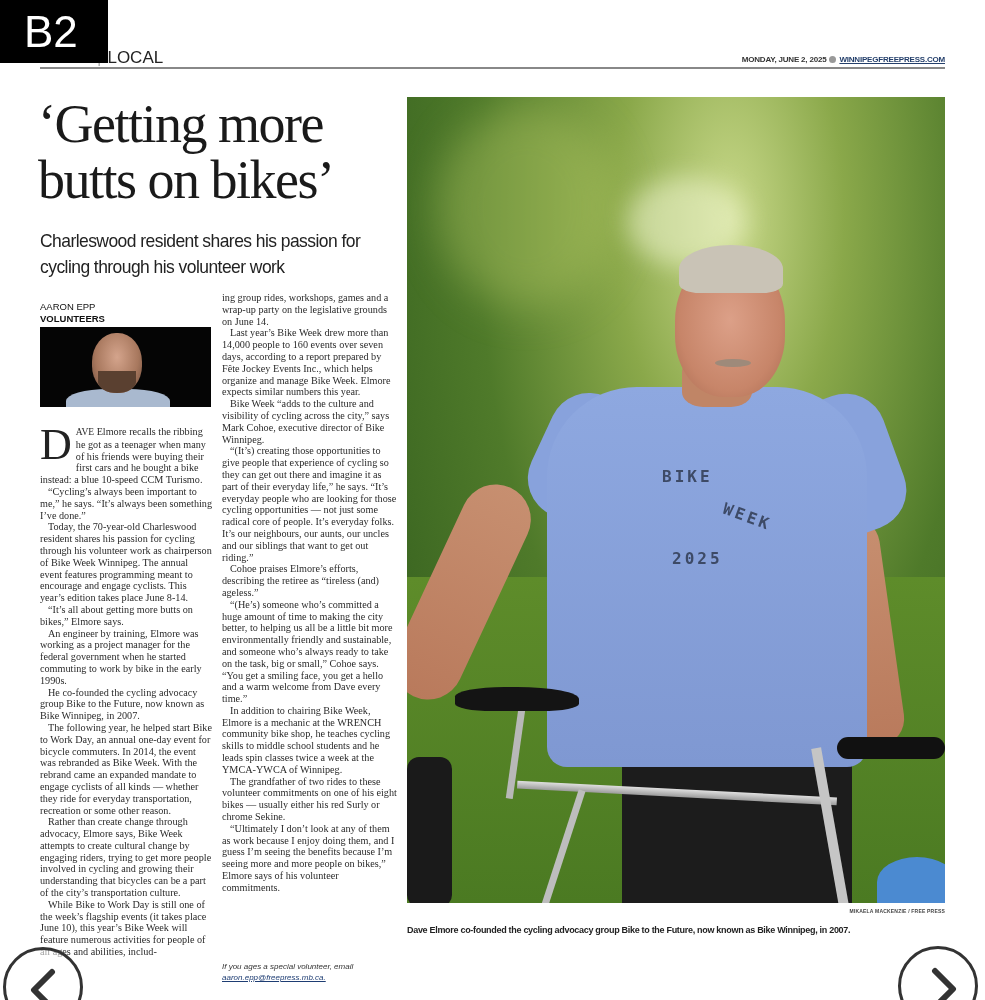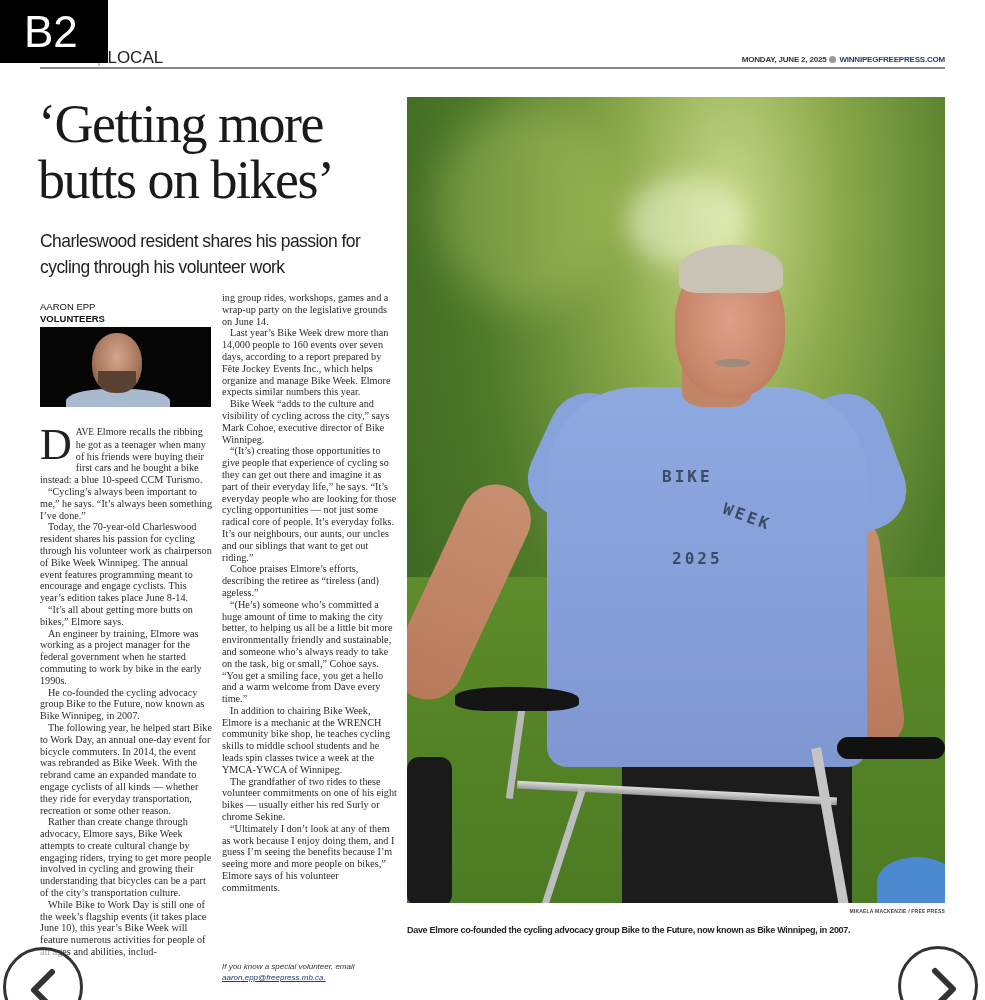--- a/index.html
+++ b/index.html
@@ -9,21 +9,21 @@
   .page-badge { position: absolute; left: 0; top: 0; width: 108px; height: 63px; background: #000; color: #fff;
     font-family: "Liberation Sans", sans-serif; font-size: 44px; line-height: 63px; padding-left: 24px; z-index: 5; }
 
   .section-head { position: absolute; left: 40px; top: 48px; font-family: "Liberation Sans", sans-serif; font-size: 17px; color: #333; }
   .section-head .news { color: #888; font-weight: 300; }
   .section-head .sep { color: #aaa; margin: 0 6px; }
   .section-head .local { color: #222; }
   .rule-top { position: absolute; left: 40px; top: 67px; width: 905px; height: 2px; background: #888; }
   .dateline { position: absolute; right: 40px; top: 55px; font-family: "Liberation Sans", sans-serif; font-size: 8px; font-weight: bold; color: #333; letter-spacing: -0.2px; }
   .dateline .dot { display: inline-block; width: 7px; height: 7px; border-radius: 50%; background: #999; vertical-align: middle; margin: 0 3px; }
-  .dateline .site { color: #243f6b; }
+  .dateline .site { color: #243f6b; text-decoration: underline; }
 
   .headline { position: absolute; left: 38px; top: 96px; width: 360px; font-family: "Liberation Serif", serif; font-size: 54px; line-height: 56px; font-weight: normal; color: #1a1a1a; letter-spacing: -1.5px; }
   .deck { position: absolute; left: 40px; top: 228px; width: 360px; font-family: "Liberation Sans", sans-serif; font-size: 19px; line-height: 26px; color: #222; letter-spacing: -0.6px; transform: scaleX(0.92); transform-origin: left; }
 
   .byline { position: absolute; left: 40px; top: 301px; font-family: "Liberation Sans", sans-serif; font-size: 9.5px; line-height: 12px; color: #111; }
   .byline .author { font-weight: normal; }
   .byline .beat { font-weight: bold; text-align: right; }
   .mugshot { position: absolute; left: 40px; top: 327px; width: 171px; height: 80px; background: #050505; overflow: hidden; }
   .mugshot .head { position: absolute; left: 52px; top: 6px; width: 50px; height: 60px; border-radius: 48% 48% 45% 45%; background: radial-gradient(ellipse at 50% 40%, #d4a48c 0%, #a8785e 60%, #6a4a3a 100%); }
   .mugshot .beard { position: absolute; left: 58px; top: 44px; width: 38px; height: 22px; border-radius: 0 0 50% 50%; background: #5a4030; }
@@ -119,21 +119,21 @@
   <p>Bike Week “adds to the culture and visibility of cycling across the city,” says Mark Cohoe, executive director of Bike Winnipeg.</p>
   <p>“(It’s) creating those opportunities to give people that experience of cycling so they can get out there and imagine it as part of their everyday life,” he says. “It’s everyday people who are looking for those cycling opportunities — not just some radical core of people. It’s everyday folks. It’s our neighbours, our aunts, our uncles and our siblings that want to get out riding.”</p>
   <p>Cohoe praises Elmore’s efforts, describing the retiree as “tireless (and) ageless.”</p>
   <p>“(He’s) someone who’s committed a huge amount of time to making the city better, to helping us all be a little bit more environmentally friendly and sustainable, and someone who’s always ready to take on the task, big or small,” Cohoe says. “You get a smiling face, you get a hello and a warm welcome from Dave every time.”</p>
   <p>In addition to chairing Bike Week, Elmore is a mechanic at the WRENCH community bike shop, he teaches cycling skills to middle school students and he leads spin classes twice a week at the YMCA-YWCA of Winnipeg.</p>
   <p>The grandfather of two rides to these volunteer commitments on one of his eight bikes — usually either his red Surly or chrome Sekine.</p>
   <p>“Ultimately I don’t look at any of them as work because I enjoy doing them, and I guess I’m seeing the benefits because I’m seeing more and more people on bikes,” Elmore says of his volunteer commitments.</p>
 </div>
 
 <div class="tagline">
-  <span>If you know a special volunteer, email </span><span class="email">aaron.epp@freepress.mb.ca.</span>
+  <span>If you ages a special volunteer, email </span><span class="email">aaron.epp@freepress.mb.ca.</span>
 </div>
 
 <div class="photo">
   <div class="bokeh2"></div>
   <div class="bokeh1"></div>
   <div class="grass"></div>
   <div class="bag"></div>
   <div class="pants"></div>
   <div class="arm-left"></div>
   <div class="arm-right"></div>

